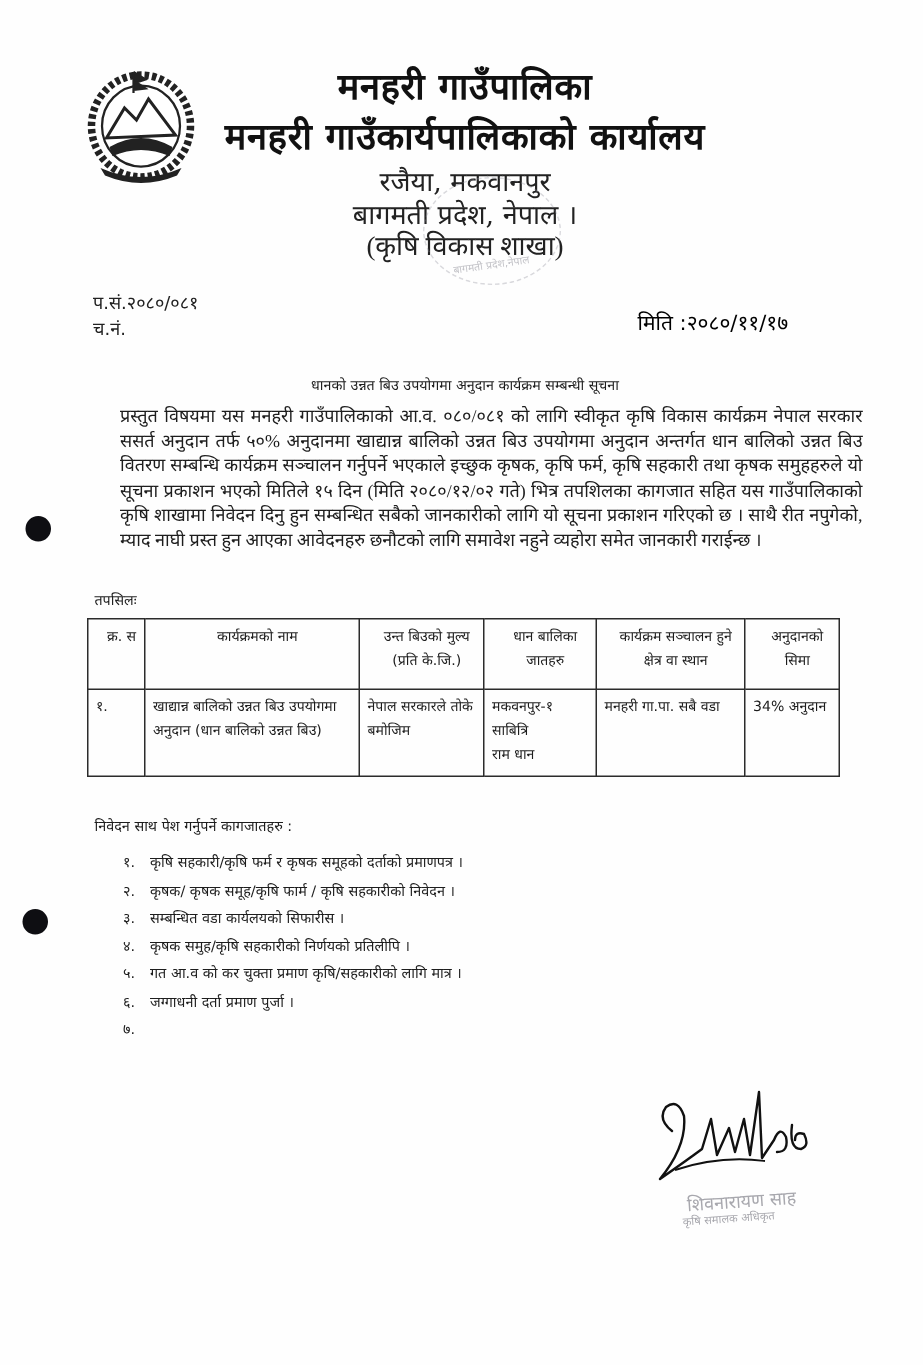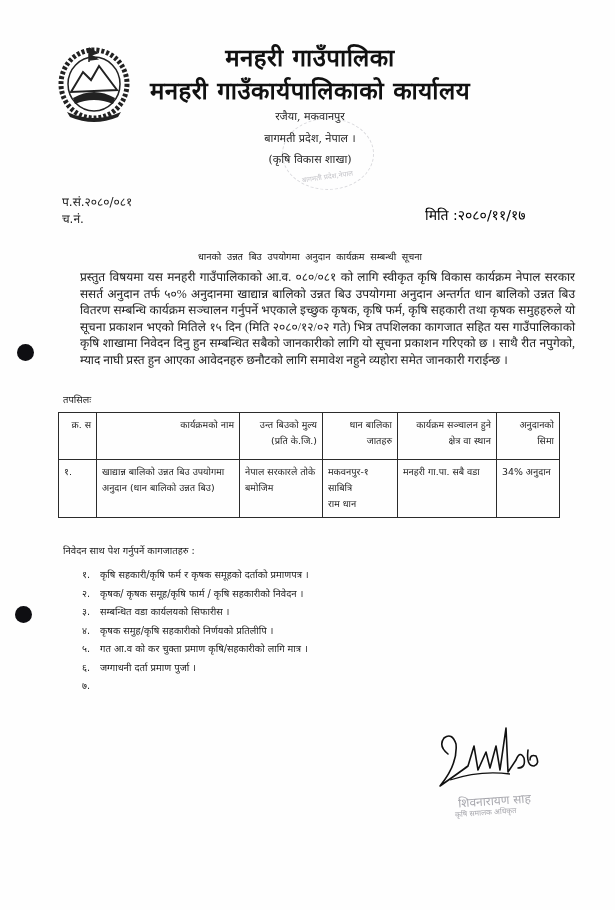--- a/index.html
+++ b/index.html
@@ -18,56 +18,56 @@
     .hdr-title {
       position: absolute; left: 140px; width: 340px; text-align: center;
       font-family: "DejaVu Sans", sans-serif; font-weight: bold; color: #111;
       letter-spacing: 0.5px;
     }
     .hdr-title.t1 { top: 40px; font-size: 24px; }
     .hdr-title.t2 { top: 73px; font-size: 24px; left: 130px; width: 360px; }
 
     .hdr-sub {
       position: absolute; left: 200px; width: 220px; text-align: center;
-      font-family: "DejaVu Serif", serif; font-size: 11px; color: #222;
+      font-family: "DejaVu Serif", serif; font-size: 18px; color: #222;
     }
     .hdr-sub.s1 { top: 108px; }
     .hdr-sub.s2 { top: 130px; }
-    .hdr-sub.s3 { top: 151px; }
+    .hdr-sub.s3 { top: 151px; font-family: Liberation Serif, serif; }
 
     .stamp {
       position: absolute; left: 282px; top: 118px; width: 90px; height: 70px;
       border-radius: 50%; border: 1px dashed rgba(150,150,160,0.35);
       color: rgba(120,120,130,0.45); font-size: 7px; text-align: center;
       display: flex; align-items: flex-end; justify-content: center;
     }
     .stamp span { transform: rotate(-8deg); margin-bottom: 8px; }
 
     .ref { position: absolute; left: 62px; font-size: 12px; color: #222; }
     .ref.r1 { top: 193px; }
     .ref.r2 { top: 210px; }
     .date { position: absolute; left: 425px; top: 205px; font-size: 14px; color: #000000; }
 
-    .subject { position: absolute; left: 60px; width: 500px; top: 250px; text-align: center; font-size: 9.5px; color: #1d1d1d; font-family: Liberation Mono, monospace; }
+    .subject { position: absolute; left: 60px; width: 500px; top: 250px; text-align: center; font-size: 9.5px; color: #1d1d1d; }
 
     .para {
       position: absolute; left: 80px; width: 495px; top: 269px;
       font-size: 12px; line-height: 16.5px; text-align: justify; color: #1d1d1d; font-family: Liberation Serif, serif;
     }
 
     .tapsil { position: absolute; left: 63px; top: 393px; font-size: 9.5px; color: #1d1d1d; }
 
     table.tbl {
       position: absolute; left: 58px; top: 412px; width: 501px;
       border-collapse: collapse; font-size: 9.4px; color: #1d1d1d; table-layout: fixed;
     }
     table.tbl th, table.tbl td {
       border: 1.2px solid #2b2b2b; vertical-align: top; padding: 4px 5px; font-weight: normal; line-height: 16px;
     }
-    table.tbl th { height: 38px; text-align: right; padding-left: 12px; }
+    table.tbl th { height: 38px; text-align: center; padding-left: 12px; }
     table.tbl td { height: 49px; }
     .c-center { text-align: left; }
     .c-left { text-align: left; }
 
     .req-title { position: absolute; left: 63px; top: 544px; font-size: 9.6px; color: #1d1d1d; }
     .req-list { position: absolute; left: 82px; top: 568px; margin: 0; padding: 0; list-style: none; font-size: 9.6px; color: #1d1d1d; }
     .req-list li { height: 18.5px; display: flex; }
     .req-list .num { width: 18px; }
 
     .sig { position: absolute; left: 430px; top: 724px; width: 120px; height: 70px; }

